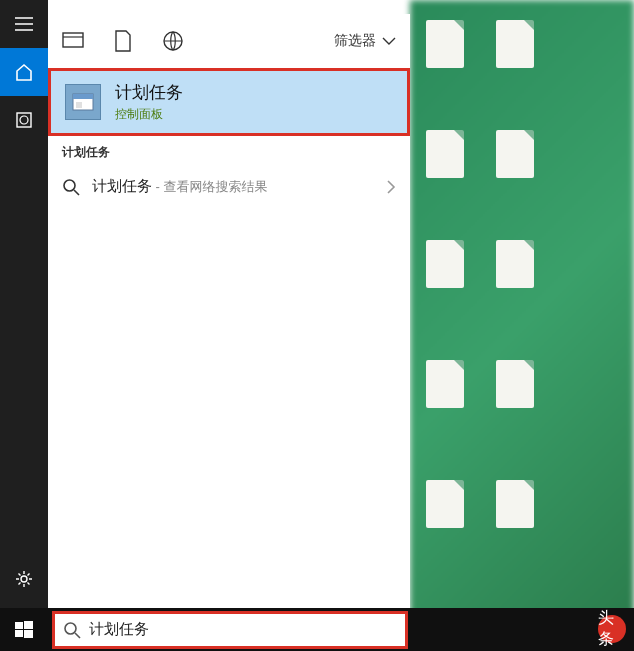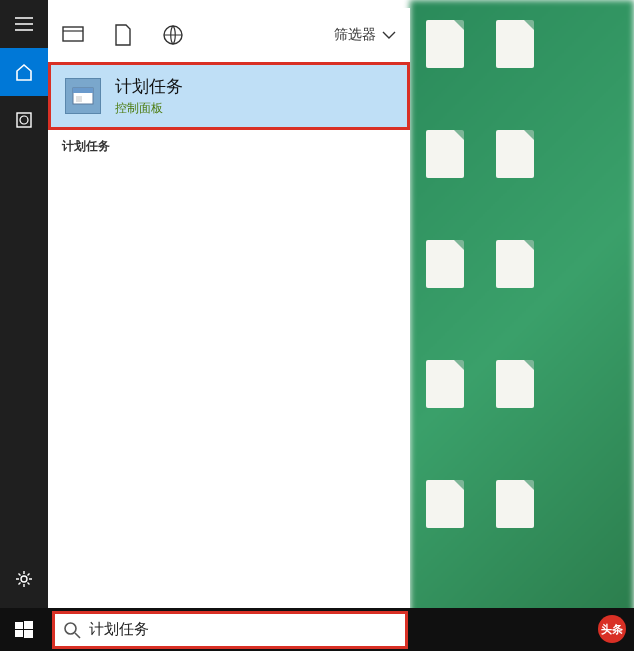--- a/index.html
+++ b/index.html
@@ -36,21 +36,21 @@
       position: absolute; left: 0; top: 0; width: 48px; height: 651px;
       background: #1f1f1f; display: flex; flex-direction: column;
     }
     .rail-btn {
       width: 48px; height: 48px; display: flex; align-items: center; justify-content: center;
       color: #fff; cursor: pointer;
     }
     .rail-btn.active { background: #0078d7; }
     .rail-spacer { flex: 1; }
     .search-panel {
-      position: absolute; left: 48px; top: 8px; width: 362px; height: 608px;
+      position: absolute; left: 48px; top: 14px; width: 362px; height: 608px;
       background: #fff;
     }
     .top-tabs {
       height: 54px; display: flex; align-items: center; padding: 0 14px;
       gap: 28px;
     }
     .tab-icon { width: 22px; height: 22px; color: #333; cursor: pointer; display:flex; align-items:center; justify-content:center;}
     .filter-btn {
       margin-left: auto; display: flex; align-items: center; gap: 6px;
       font-size: 14px; color: #333; cursor: pointer;
@@ -94,21 +94,21 @@
       font-family: inherit; color: #222;
     }
     .watermark {
       position: absolute; right: 8px; bottom: 8px;
       display: flex; align-items: center; gap: 4px;
       color: #fff; font-size: 13px;
     }
     .wm-badge {
       background: #d93025; color: #fff; border-radius: 50%;
       width: 28px; height: 28px; display: flex; align-items: center; justify-content: center;
-      font-size: 11px; font-weight: bold;
+      font-size: 16px; font-weight: normal;
     }
     svg { display: block; }
   </style>
 </head>
 <body>
 
 <div class="desktop-bg"></div>
 
 <div class="left-rail">
   <div class="rail-btn">
@@ -179,20 +179,36 @@
         </svg>
     </div>
     <div>
       <div class="bm-title">计划任务</div>
       <div class="bm-sub">控制面板</div>
     </div>
   </div>
 
   <div class="section-header">计划任务</div>
 
+  <div class="suggestion-row">
+    <span class="sug-icon">
+      <svg width="18" height="18" viewBox="0 0 18 18">
+          <circle cx="7.5" cy="7.5" r="5.5" fill="none" stroke="#333" stroke-width="1.6"></circle>
+          <path d="M12 12l5 5" stroke="#333" stroke-width="1.6"></path>
+        </svg>
+    </span>
+    <span>
+      <span class="sug-text">计划任务</span><span class="sug-hint"> - 查看网络搜索结果</span>
+    </span>
+    <span class="chev">
+      <svg width="10" height="14" viewBox="0 0 10 14">
+          <path d="M2 1l6 6-6 6" fill="none" stroke="#999" stroke-width="1.6"></path>
+        </svg>
+    </span>
+  </div>
 </div>
 
 <div class="taskbar">
   <div class="taskbar-left">
     <svg width="18" height="18" viewBox="0 0 18 18">
       <rect x="0" y="1" width="8" height="7" fill="#fff"></rect>
         <rect x="9" y="0" width="9" height="8" fill="#fff"></rect>
       <rect x="0" y="9" width="8" height="7" fill="#fff"></rect>
         <rect x="9" y="9" width="9" height="8" fill="#fff"></rect>
     </svg>

